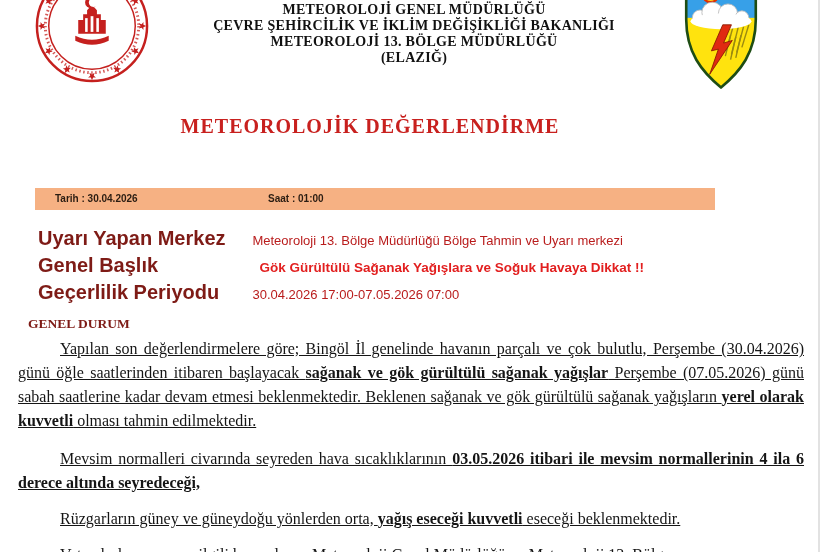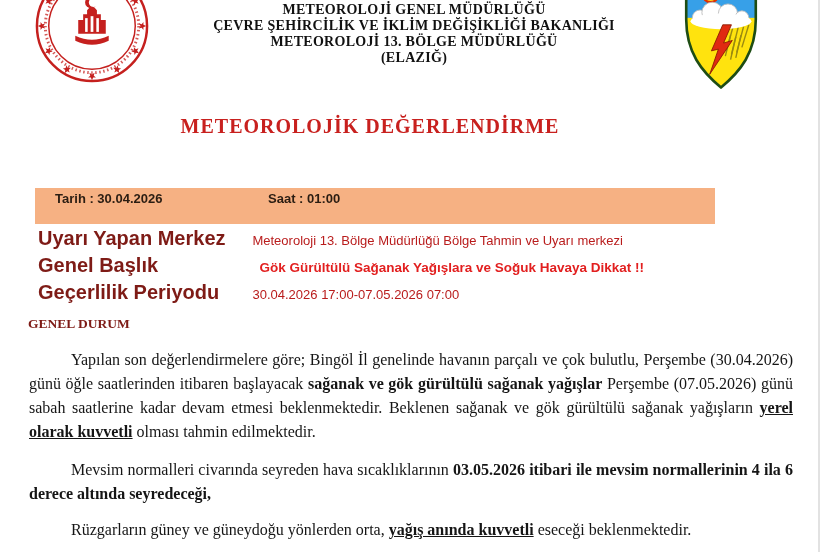--- a/index.html
+++ b/index.html
@@ -19,23 +19,23 @@
   }
 
   
   .doc-title {
     position:absolute; top:115px; left:0; width:740px; text-align:center;
     font-weight:bold; font-size:20px; letter-spacing:1px; color:#C8201E;
   }
 
   
   .info-bar {
-    position:absolute; top:188px; left:35px; width:680px; height:36px;
+    position:absolute; top:188px; left:35px; width:680px; height:22px;
     background:#F6B183; font-family:"Liberation Sans", sans-serif;
-    font-weight:bold; font-size:13px; line-height:22px; color:#2B1D12;
+    font-weight:bold; font-size:10px; line-height:22px; color:#2B1D12;
   }
   .info-bar .date { position:absolute; left:20px; }
   .info-bar .time { position:absolute; left:233px; }
 
   
   .fields { position:absolute; top:228px; left:38px; width:770px;
             font-family:"Liberation Sans", sans-serif; }
   .field-row { height:27px; line-height:20px; white-space:nowrap; }
   .f-label { display:inline-block; width:210px; font-weight:bold; font-size:20px; color:#7E1B16; }
   .f-value { font-size:13px; color:#b91c1c; }
@@ -45,21 +45,21 @@
     position:absolute; top:316px; left:28px;
     font-family:Liberation Serif, serif; font-weight:bold;
     font-size:13.5px; color:#7E1B16;
   }
 
   
   .body-text {
     position:absolute; top:336px; left:17px; width:788px;
     font-size:16px; line-height:24px; text-align:justify; color:#151515;
   }
-  .body-text p { margin:12px; text-indent:42px; }
+  .body-text p { margin:1px; text-indent:42px;text-decoration:underline; }
   .body-text p.p2 { margin-top:14px; }
   .body-text p.p3 { margin-top:12px; }
   .body-text p.p4 { margin-top:12px; }
   .b  { font-weight:bold; }
   .bu { font-weight:bold; text-decoration:underline; }
 </style>
 </head>
 <body>
 
 <div class="page">
@@ -155,18 +155,18 @@
       <span class="f-label">Geçerlilik Periyodu</span>
       <span class="f-value">30.04.2026 17:00-07.05.2026 07:00</span>
     </div>
   </div>
 
   <div class="section-heading">GENEL DURUM</div>
 
   <div class="body-text">
     <p class="p1"><span>Yapılan son değerlendirmelere göre; Bingöl İl genelinde havanın parçalı ve çok bulutlu, Perşembe (30.04.2026) günü öğle saatlerinden itibaren başlayacak </span><span class="b">sağanak ve gök gürültülü sağanak yağışlar</span><span> Perşembe (07.05.2026) günü sabah saatlerine kadar devam etmesi beklenmektedir. Beklenen sağanak ve gök gürültülü sağanak yağışların </span><span class="bu">yerel olarak kuvvetli</span><span> olması tahmin edilmektedir.</span></p>
     <p class="p2"><span>Mevsim normalleri civarında seyreden hava sıcaklıklarının </span><span class="b">03.05.2026 itibari ile mevsim normallerinin 4 ila 6 derece altında seyredeceği,</span></p>
-    <p class="p3"><span>Rüzgarların güney ve güneydoğu yönlerden orta, </span><span class="bu">yağış anında kuvvetli</span><span> eseceği beklenmektedir.</span></p>
+    <p class="p3"><span>Rüzgarların güney ve güneydoğu yönlerden orta, </span><span class="bu">yağış eseceği kuvvetli</span><span> eseceği beklenmektedir.</span></p>
     <p class="p4"><span>Vatandaşlarımızın ve ilgili kurumların, Meteoroloji Genel Müdürlüğü ve Meteoroloji 13. Bölge</span></p>
   </div>
 
   <div class="page-edge"></div>
 </div>
 
 </body></html>

